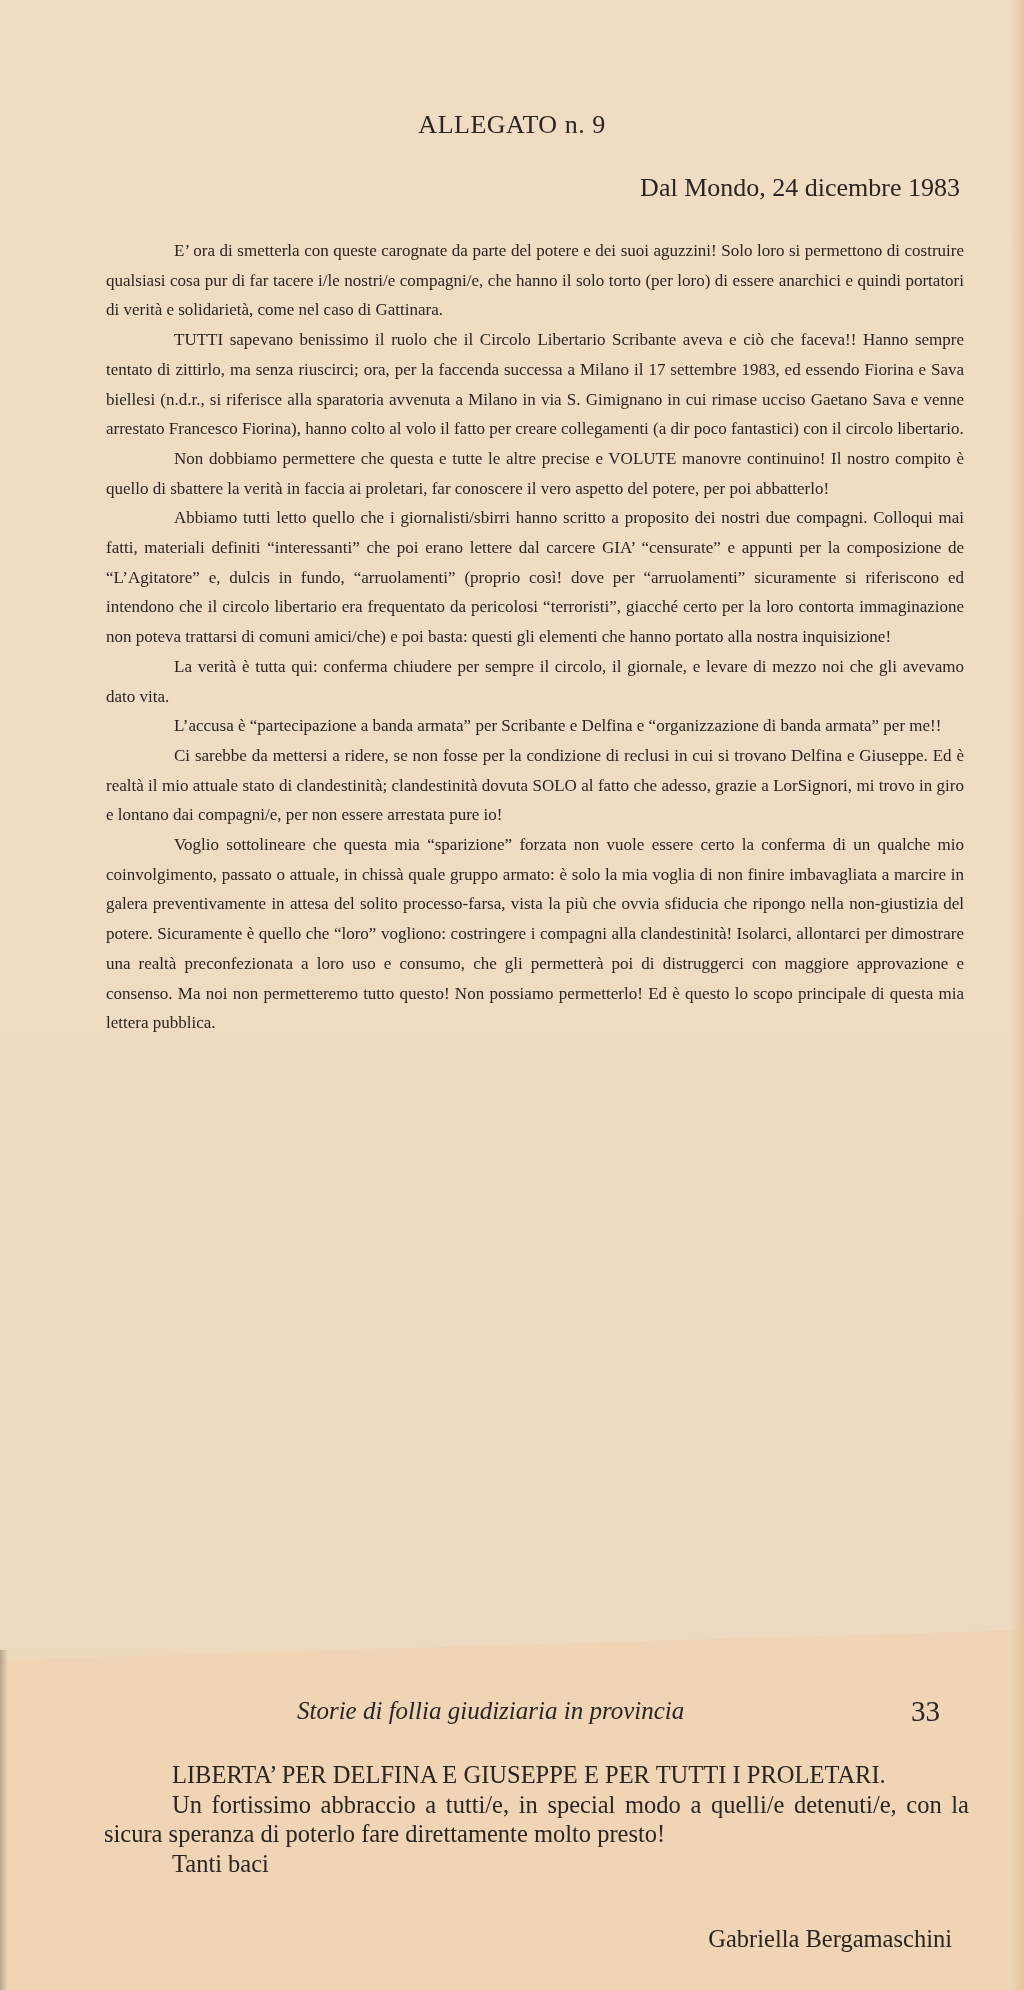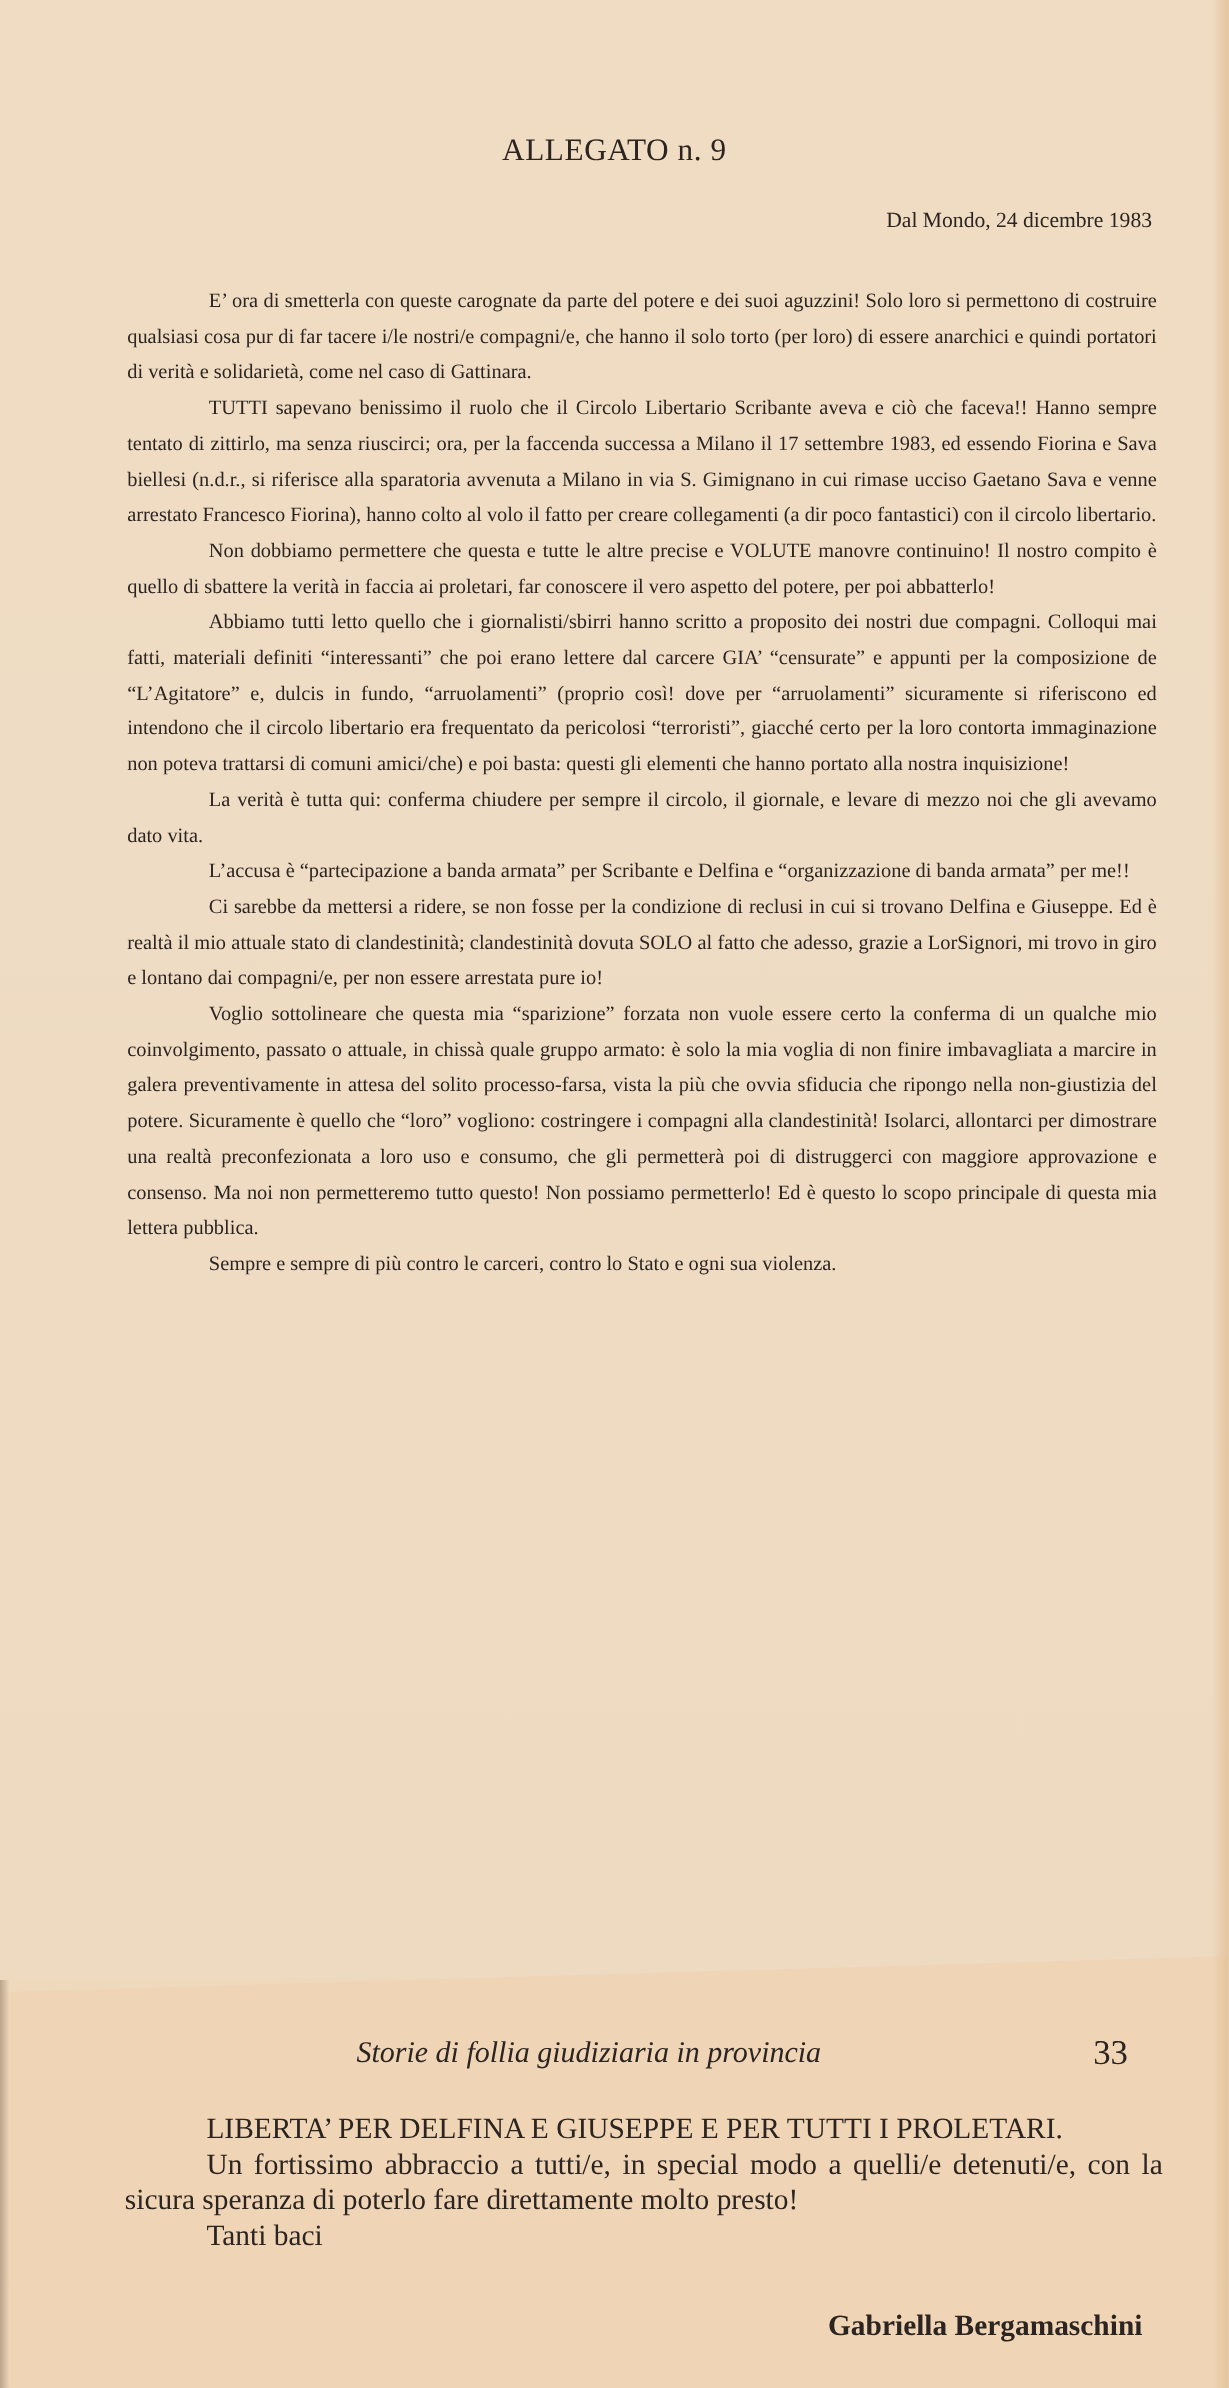--- a/index.html
+++ b/index.html
@@ -26,21 +26,21 @@
   .right-edge {
     position: absolute; right: 0; top: 0; width: 14px; height: 1990px;
     background: linear-gradient(90deg, rgba(239,213,182,0), #e4c49e);
   }
   .heading {
     position: absolute; top: 110px; left: 0; width: 1024px;
     text-align: center; font-size: 26px; letter-spacing: 0.5px;
   }
   .source {
     position: absolute; top: 173px; right: 64px;
-    font-size: 18px;
+    font-size: 26px;
   }
   .body-text {
     position: absolute; left: 106px; top: 236px; width: 858px;
     font-size: 17px; line-height: 29.7px; text-align: justify;
     hyphens: manual;
   }
   .body-text p { margin: 0; text-indent: 68px; }
   .running-head {
     position: absolute; top: 1697px; left: 297px;
     font-style: italic; font-size: 25px;
@@ -50,21 +50,20 @@
     font-size: 29px;
   }
   .closing {
     position: absolute; left: 104px; top: 1760px; width: 865px;
     font-size: 24.5px; line-height: 29.5px; text-align: justify;
   }
   .closing p { margin: 0; text-indent: 68px; }
   .signature {
     position: absolute; top: 1925px; right: 72px;
     font-size: 24.5px;
-    font-weight: bold;
   }
 </style>
 </head>
 <body>
 
 <div class="page-top"></div>
 <div class="page-bottom"></div>
 <div class="left-shadow"></div>
 <div class="right-edge"></div>
 
@@ -73,21 +72,20 @@
 
 <div class="body-text">
   <p>E’ ora di smetterla con queste carognate da parte del potere e dei suoi aguzzini! Solo loro si permettono di costruire qualsiasi cosa pur di far tacere i/le nostri/e compagni/e, che hanno il solo torto (per loro) di essere anarchici e quindi portatori di verità e solidarietà, come nel caso di Gattinara.</p>
   <p>TUTTI sapevano benissimo il ruolo che il Circolo Libertario Scribante aveva e ciò che faceva!! Hanno sempre tentato di zittirlo, ma senza riuscirci; ora, per la faccenda successa a Milano il 17 settembre 1983, ed essendo Fiorina e Sava biellesi (n.d.r., si riferisce alla sparatoria avvenuta a Milano in via S. Gimignano in cui rimase ucciso Gaetano Sava e venne arrestato Francesco Fiorina), hanno colto al volo il fatto per creare collegamenti (a dir poco fantastici) con il circolo libertario.</p>
   <p>Non dobbiamo permettere che questa e tutte le altre precise e VOLUTE manovre continuino! Il nostro compito è quello di sbattere la verità in faccia ai proletari, far conoscere il vero aspetto del potere, per poi abbatterlo!</p>
   <p>Abbiamo tutti letto quello che i giornalisti/sbirri hanno scritto a proposito dei nostri due compagni. Colloqui mai fatti, materiali definiti “interessanti” che poi erano lettere dal carcere GIA’ “censurate” e appunti per la composizione de “L’Agitatore” e, dulcis in fundo, “arruolamenti” (proprio così! dove per “arruolamenti” sicuramente si riferiscono ed intendono che il circolo libertario era frequentato da pericolosi “terroristi”, giacché certo per la loro contorta immaginazione non poteva trattarsi di comuni amici/che) e poi basta: questi gli elementi che hanno portato alla nostra inquisizione!</p>
   <p>La verità è tutta qui: conferma chiudere per sempre il circolo, il giornale, e levare di mezzo noi che gli avevamo dato vita.</p>
   <p>L’accusa è “partecipazione a banda armata” per Scribante e Delfina e “organizzazione di banda armata” per me!!</p>
   <p>Ci sarebbe da mettersi a ridere, se non fosse per la condizione di reclusi in cui si trovano Delfina e Giuseppe. Ed è realtà il mio attuale stato di clandestinità; clandestinità dovuta SOLO al fatto che adesso, grazie a LorSignori, mi trovo in giro e lontano dai compagni/e, per non essere arrestata pure io!</p>
   <p>Voglio sottolineare che questa mia “sparizione” forzata non vuole essere certo la conferma di un qualche mio coinvolgimento, passato o attuale, in chissà quale gruppo armato: è solo la mia voglia di non finire imbavagliata a marcire in galera preventivamente in attesa del solito processo-farsa, vista la più che ovvia sfiducia che ripongo nella non-giustizia del potere. Sicuramente è quello che “loro” vogliono: costringere i compagni alla clandestinità! Isolarci, allontarci per dimostrare una realtà preconfezionata a loro uso e consumo, che gli permetterà poi di distruggerci con maggiore approvazione e consenso. Ma noi non permetteremo tutto questo! Non possiamo permetterlo! Ed è questo lo scopo principale di questa mia lettera pubblica.</p>
-  <p>Sempre e sempre di più contro le carceri, contro lo Stato e ogni sua violenza.</p>
 </div>
 
 <div class="running-head">Storie di follia giudiziaria in provincia</div>
 <div class="page-number">33</div>
 
 <div class="closing">
   <p>LIBERTA’ PER DELFINA E GIUSEPPE E PER TUTTI I PROLETARI.</p>
   <p>Un fortissimo abbraccio a tutti/e, in special modo a quelli/e detenuti/e, con la sicura speranza di poterlo fare direttamente molto presto!</p>
   <p>Tanti baci</p>
 </div>

